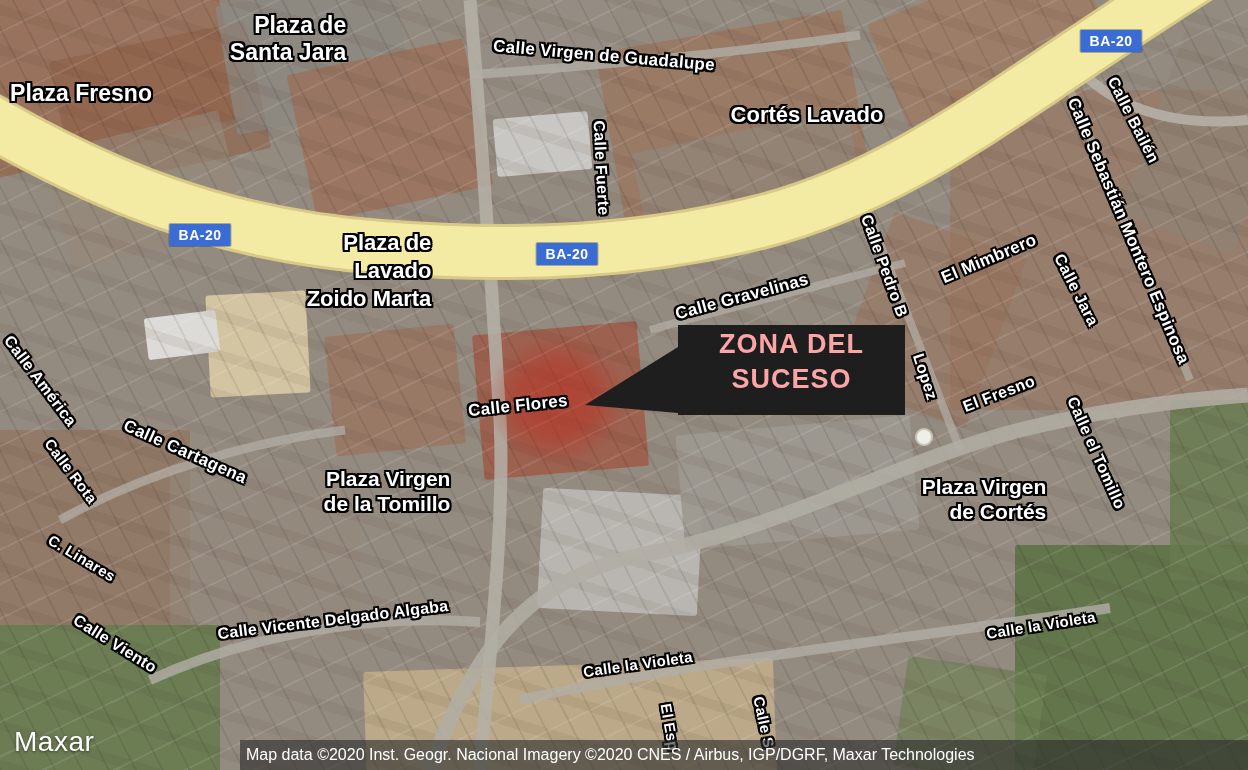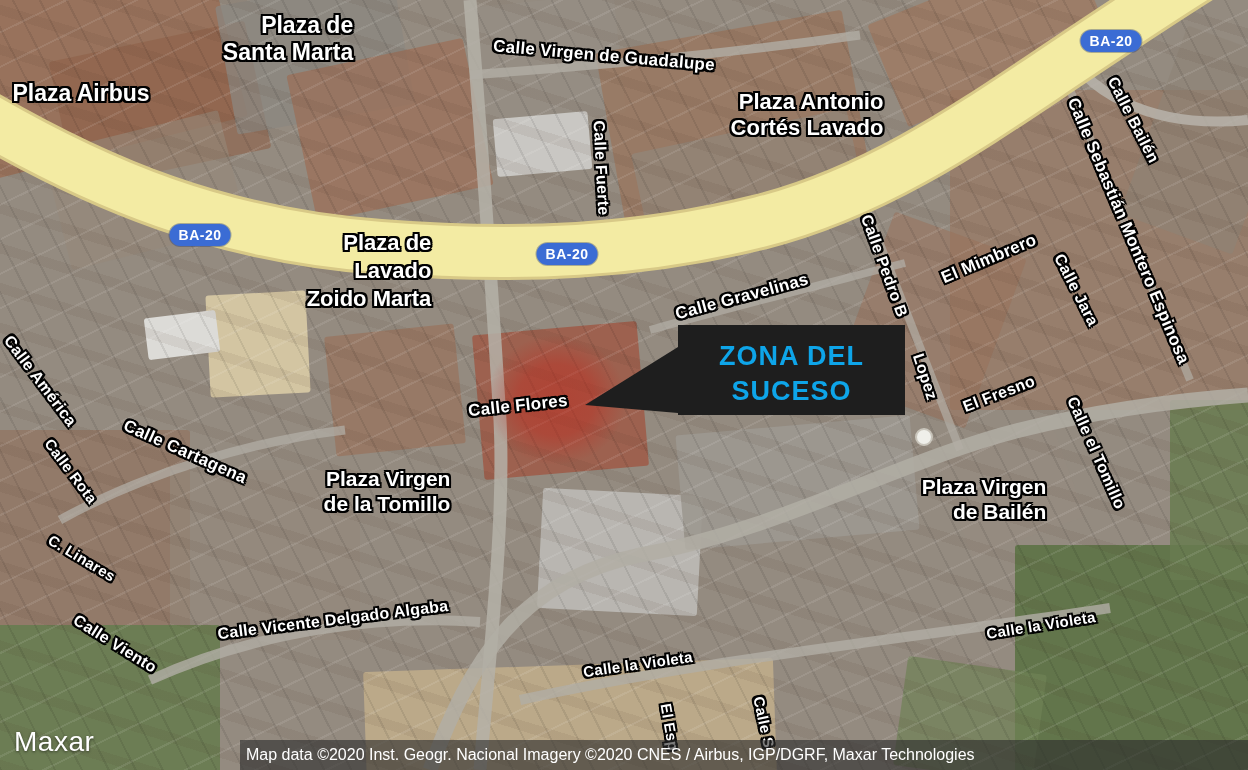--- a/index.html
+++ b/index.html
@@ -34,34 +34,34 @@
   }
   .plaza{
     color:#fff;font-weight:700;text-align:right;white-space:nowrap;
     transform:translate(-50%,-50%);
     text-shadow:-2px -2px 0 #000,2px -2px 0 #000,-2px 2px 0 #000,2px 2px 0 #000,
       -2px 0 0 #000,2px 0 0 #000,0 -2px 0 #000,0 2px 0 #000;
   }
   .shield{
     transform:translate(-50%,-50%);
     background:#3b6cd4;color:#fff;font-weight:700;font-size:14px;
-    padding:3px 9px;border-radius:11px;letter-spacing:.5px;
+    padding:3px 9px;border-radius:1px;letter-spacing:.5px;
     box-shadow:0 0 0 1px rgba(30,50,110,.35);
   }
   
   .zone{
     position:absolute;left:486px;top:335px;width:140px;height:130px;border-radius:50%;
     background:radial-gradient(ellipse closest-side,
       rgba(192,40,28,.50) 0%, rgba(192,40,28,.42) 55%,
       rgba(192,40,28,.20) 78%, rgba(192,40,28,0) 100%);
   }
   .callout-box{
     left:678px;top:325px;width:227px;height:90px;background:#1e1e1e;
-    color:#0ea5e9;text-align:center;font-weight:700;font-size:27px;
-    letter-spacing:1px;line-height:35px;padding-top:14px;
+    color:#fca5a5;text-align:center;font-weight:700;font-size:27px;
+    letter-spacing:1px;line-height:35px;padding-top:2px;
   }
   svg.tail{position:absolute;left:0;top:0;pointer-events:none;}
   
   .glogo{
     left:14px;top:726px;color:#fff;font-size:28px;font-weight:500;letter-spacing:.5px;
     text-shadow:0 1px 3px rgba(0,0,0,.55);
   }
   .attribution{
     left:240px;top:740px;width:1008px;height:30px;
     background:rgba(45,45,45,.62);color:#fff;font-size:16px;line-height:30px;
@@ -141,41 +141,40 @@
   <div class="street" style="left:82px;top:558px;font-size:15px;transform:translate(-50%,-50%) rotate(31deg)">C. Linares</div>
   <div class="street" style="left:115px;top:644px;font-size:16px;transform:translate(-50%,-50%) rotate(32deg)">Calle Viento</div>
   <div class="street" style="left:333px;top:620px;font-size:16px;transform:translate(-50%,-50%) rotate(-7deg)">Calle Vicente Delgado Algaba</div>
   <div class="street" style="left:638px;top:664px;font-size:15px;transform:translate(-50%,-50%) rotate(-8deg)">Calle la Violeta</div>
   <div class="street" style="left:1041px;top:625px;font-size:15px;transform:translate(-50%,-50%) rotate(-9deg)">Calle la Violeta</div>
   <div class="street" style="left:670px;top:727px;font-size:15px;transform:translate(-50%,-50%) rotate(80deg)">El Esp</div>
   <div class="street" style="left:764px;top:722px;font-size:15px;transform:translate(-50%,-50%) rotate(78deg)">Calle S</div>
 
   <div class="plaza" style="left:288px;top:39px;font-size:23px;line-height:27px">
     <div>Plaza de</div>
-    <div>Santa Marta</div>
+    <div>Santa Jara</div>
   </div>
   <div class="plaza" style="left:81px;top:93px;font-size:23px">
-    <div>Plaza Airbus</div>
+    <div>Plaza Fresno</div>
   </div>
   <div class="plaza" style="left:807px;top:115px;font-size:22px;line-height:26px">
-    <div>Plaza Antonio</div>
     <div>Cortés Lavado</div>
   </div>
   <div class="plaza" style="left:369px;top:271px;font-size:22px;line-height:28px">
     <div>Plaza de</div>
     <div>Lavado</div>
     <div>Zoido Marta</div>
   </div>
   <div class="plaza" style="left:387px;top:491px;font-size:21px;line-height:25px">
     <div>Plaza Virgen</div>
     <div>de la Tomillo</div>
   </div>
   <div class="plaza" style="left:984px;top:499px;font-size:21px;line-height:25px">
     <div>Plaza Virgen</div>
-    <div>de Bailén</div>
+    <div>de Cortés</div>
   </div>
 
   <div class="shield" style="left:200px;top:235px">BA-20</div>
   <div class="shield" style="left:567px;top:254px">BA-20</div>
   <div class="shield" style="left:1111px;top:41px">BA-20</div>
 
   <svg class="tail" width="1248" height="770" viewBox="0 0 1248 770">
     <polygon points="585,405 678,347 678,413" fill="#1e1e1e"></polygon>
   </svg>
   <div class="callout-box">

